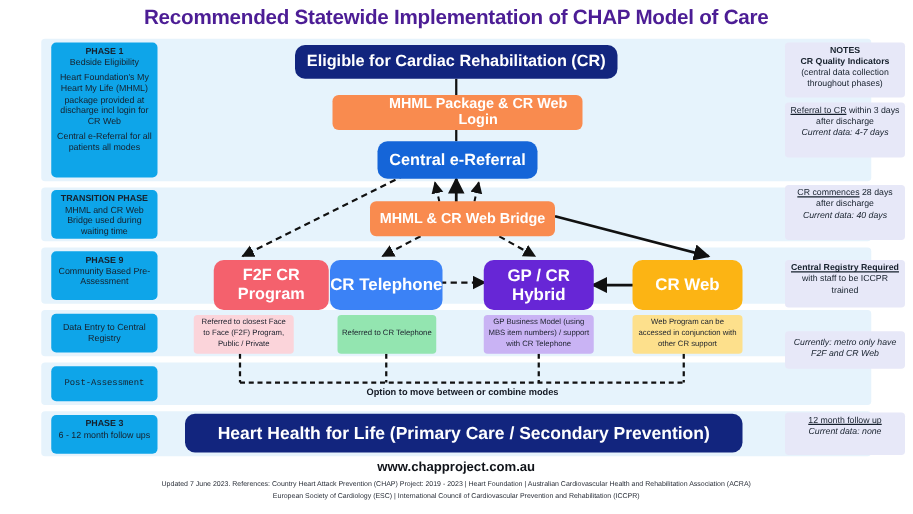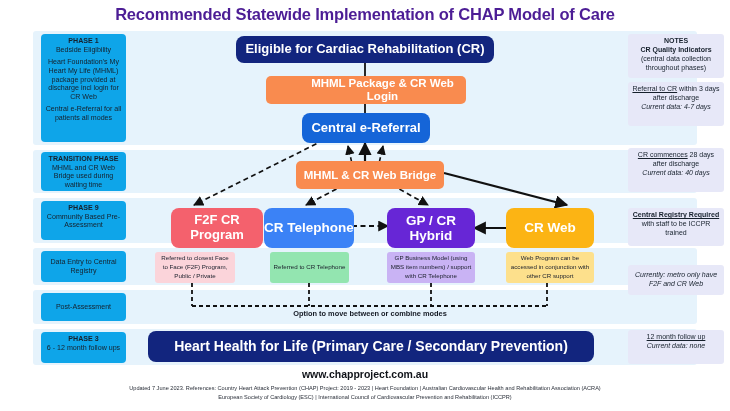--- a/index.html
+++ b/index.html
@@ -138,21 +138,21 @@
 
   <div class="chip" style="left:41px;top:201px;width:85px;height:39px;">
     <span class="hd">PHASE 9</span>
     <span>Community Based Pre-Assessment</span>
   </div>
 
   <div class="chip" style="left:41px;top:251px;width:85px;height:31px;display:flex;align-items:center;justify-content:center;">
     <span>Data Entry to Central Registry</span>
   </div>
 
-  <div class="chip" style="left:41px;top:293px;width:85px;height:28px;display:flex;align-items:center;justify-content:center;">
+  <div class="chip" style="left:41px;top:293px;width:85px;height:28px;display:flex;align-items:center;justify-content:center;font-family:Liberation Mono, monospace;">
     <span>Post-Assessment</span>
   </div>
 
   <div class="chip" style="left:41px;top:332px;width:85px;height:31px;">
     <span class="hd">PHASE 3</span>
     <span>6 - 12 month follow ups</span>
   </div>
 
   <div class="note" style="left:628px;top:34px;width:96px;height:44px;">
     <span class="hd">NOTES</span>

